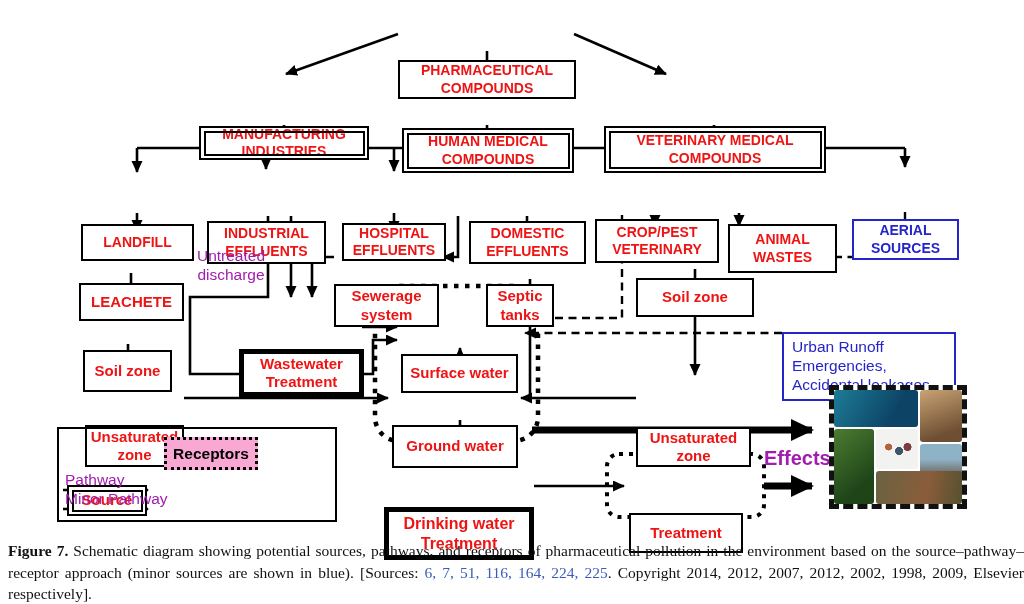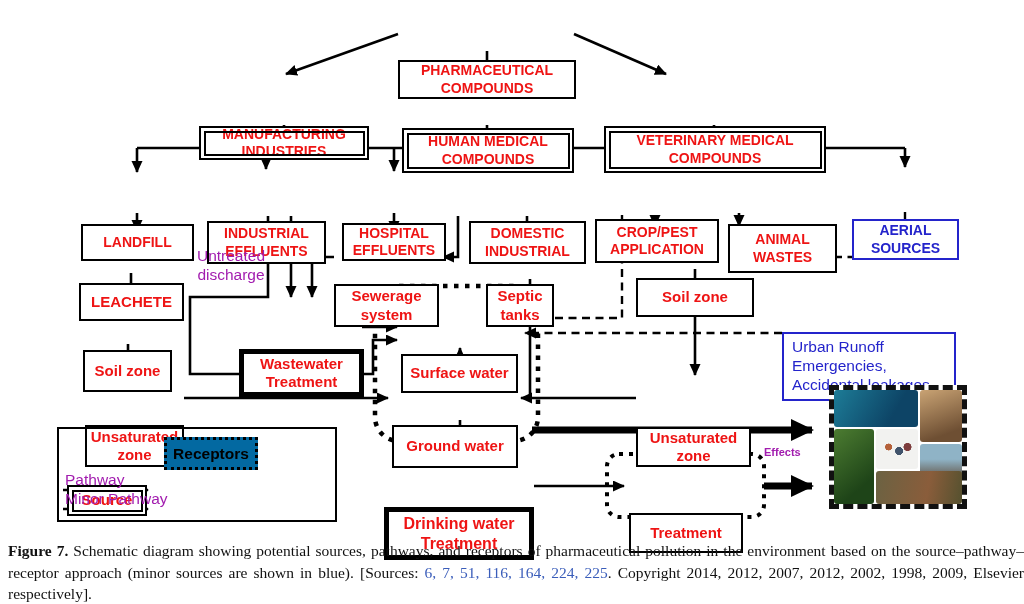--- a/index.html
+++ b/index.html
@@ -10,21 +10,21 @@
        font-weight:bold;font-size:14px;line-height:1.22;display:flex;align-items:center;
        justify-content:center;text-align:center;white-space:pre-line;box-sizing:border-box;margin-top:48px;}
   .lc{font-size:15px;}
   .double{border-width:2px;}
   .double::before{content:"";position:absolute;inset:2.5px;border:2px solid #000;pointer-events:none;}
   .thick{border-width:5px;}
   .blue{border-color:#2424cb;color:#2424cb;}
   .plain{color:#000;}
   .lbl{position:absolute;z-index:2;color:#a21caf;font-size:15.5px;line-height:1.2;white-space:pre-line;}
   .legend{position:absolute;z-index:2;border:2px solid #000;background:transparent;box-sizing:border-box;}
-  .recbox{position:absolute;z-index:2;background:#0369a1;border:3.5px dotted #000;color:#000;
+  .recbox{position:absolute;z-index:2;background:#f9a8d4;border:3.5px dotted #000;color:#000;
           font-weight:bold;font-size:15.5px;display:flex;align-items:center;justify-content:center;box-sizing:border-box;}
   .collage{position:absolute;z-index:2;border:5px dashed #111;background:#fff;box-sizing:border-box;}
   .tile{position:absolute;border-radius:3px;}
   .caption{position:absolute;left:4px;top:536px;width:1016px;z-index:2;margin:4px;
            font-family:"Liberation Serif",serif;font-size:15.5px;line-height:1.4;color:#111;text-align:justify;}
   .cit{color:#3a5dba;}
 </style>
 </head>
 <body>
 
@@ -98,23 +98,23 @@
 COMPOUNDS</div>
   <div class="box double" style="left:604px;top:78px;width:222px;height:47px">VETERINARY MEDICAL
 COMPOUNDS</div>
 
   <div class="box" style="left:81px;top:176px;width:113px;height:37px">LANDFILL</div>
   <div class="box" style="left:207px;top:173px;width:119px;height:43px">INDUSTRIAL
 EFFLUENTS</div>
   <div class="box" style="left:342px;top:175px;width:104px;height:38px">HOSPITAL
 EFFLUENTS</div>
   <div class="box" style="left:469px;top:173px;width:117px;height:43px">DOMESTIC
-INDUSTRIAL</div>
+EFFLUENTS</div>
   <div class="box" style="left:595px;top:171px;width:124px;height:44px">CROP/PEST
-APPLICATION</div>
+VETERINARY</div>
   <div class="box" style="left:728px;top:176px;width:109px;height:49px">ANIMAL
 WASTES</div>
   <div class="box blue" style="left:852px;top:171px;width:107px;height:41px">AERIAL
 SOURCES</div>
 
   <div class="box lc" style="left:79px;top:235px;width:105px;height:38px">LEACHETE</div>
   <div class="box lc" style="left:334px;top:236px;width:105px;height:43px">Sewerage
 system</div>
   <div class="box lc" style="left:486px;top:236px;width:68px;height:43px">Septic
 tanks</div>
@@ -130,21 +130,21 @@
 zone</div>
   <div class="box lc" style="left:636px;top:379px;width:115px;height:40px">Unsaturated
 zone</div>
   <div class="box blue" style="left:782px;top:284px;width:174px;height:69px;font-weight:normal;font-size:15.5px;justify-content:flex-start;text-align:left;padding-left:8px;border-width:2px">Urban Runoff
 Emergencies,
 Accidental leakages</div>
 
   <div class="box lc thick" style="left:384px;top:459px;width:150px;height:53px;font-size:16px">Drinking water
 Treatment</div>
   <div class="box lc" style="left:629px;top:465px;width:114px;height:40px">Treatment</div>
-  <div class="lbl" style="left:764px;top:446px;font-weight:bold;font-size:11px">Effects</div>
+  <div class="lbl" style="left:764px;top:446px;font-weight:bold;font-size:20px">Effects</div>
 
   <div class="collage" style="left:829px;top:385px;width:138px;height:124px">
     <div class="tile" style="left:0;top:0;width:84px;height:37px;background:linear-gradient(120deg,#1d7c97,#0d4466 70%)"></div>
     <div class="tile" style="left:86px;top:0;width:42px;height:52px;background:linear-gradient(160deg,#c9a374,#6e4f33 80%)"></div>
     <div class="tile" style="left:0;top:39px;width:40px;height:75px;background:linear-gradient(140deg,#4c7c31,#1e4418 75%)"></div>
     <div class="tile" style="left:42px;top:39px;width:42px;height:40px;background:radial-gradient(circle at 30% 45%,#b5613a 9%,transparent 10%),radial-gradient(circle at 55% 55%,#40536b 12%,transparent 13%),radial-gradient(circle at 75% 45%,#7d3d3d 10%,transparent 11%),#f2f2f0"></div>
     <div class="tile" style="left:86px;top:54px;width:42px;height:38px;background:linear-gradient(#8fb3c6 40%,#5a4330)"></div>
     <div class="tile" style="left:42px;top:81px;width:86px;height:33px;background:linear-gradient(100deg,#6b6242,#8a5d3b 60%,#55512f)"></div>
   </div>
 

